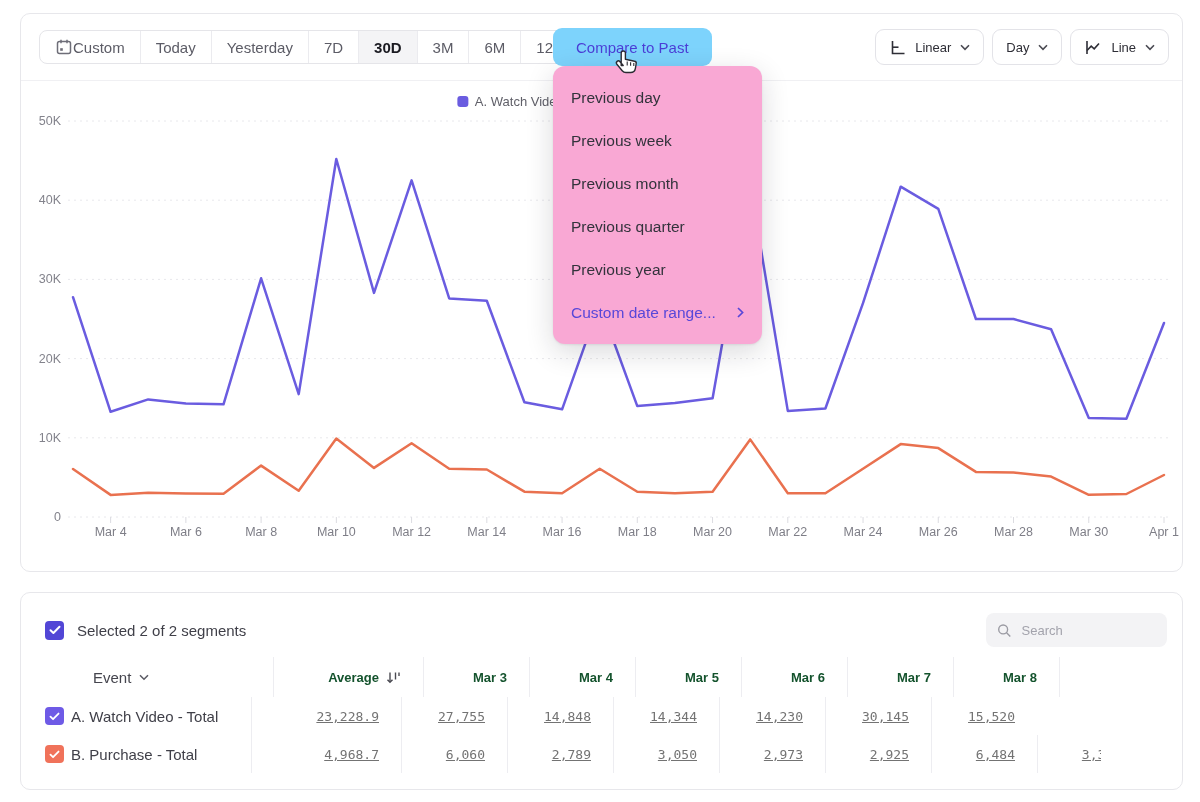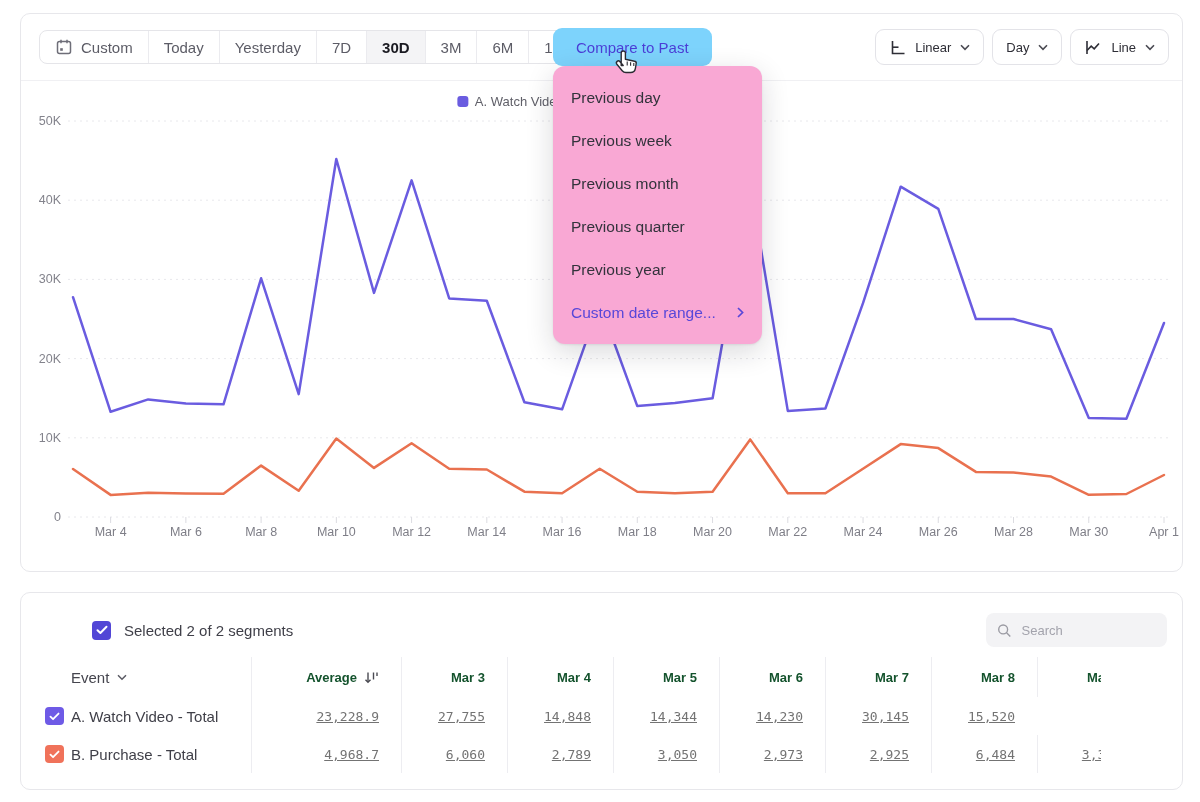--- a/index.html
+++ b/index.html
@@ -9,21 +9,21 @@
     background:#ffffff; font-family:"Liberation Sans","DejaVu Sans",sans-serif; color:#3c3c44;
   }
   .card { position:absolute; background:#fff; border:1px solid #e7e7eb; border-radius:10px; }
   #card-chart { left:20px; top:13px; width:1163px; height:559px; }
   #card-table { left:20px; top:592px; width:1163px; height:198px; }
 
   
   .toolbar { position:absolute; left:0; top:0; right:0; height:67px; border-bottom:1px solid #f0f0f3; }
   .seg { position:absolute; left:18px; top:16px; height:34px; display:flex; align-items:stretch;
          border:1px solid #e5e5e9; border-radius:8px; overflow:hidden; background:#fff; }
-  .seg-item { display:flex; align-items:center; gap:8px; padding:0 15px; font-size:15px; color:#5c5c66;
+  .seg-item { display:flex; align-items:center; padding:0 15px; font-size:15px; color:#5c5c66;
               border-left:1px solid #ebebef; cursor:pointer; white-space:nowrap; }
   .seg-item:first-child { border-left:none; }
   .seg-item.selected { background:#f4f4f6; color:#1a1a21; font-weight:700; }
   .compare-btn { position:absolute; left:532px; top:14px; height:38px; padding:0 23px; border:none;
                  border-radius:9px; font-size:15px; font-weight:500; display:flex; align-items:center;
                  font-family:inherit; cursor:pointer; }
   .right-group { position:absolute; right:13px; top:15px; display:flex; gap:8px; }
   .tool-btn { height:36px; padding:0 13px; background:#fff; border:1px solid #e3e3e8; border-radius:9px;
               display:flex; align-items:center; gap:9px; font-size:13px; font-weight:500; color:#2e2e36;
               font-family:inherit; cursor:pointer; }
@@ -40,34 +40,34 @@
   .menu { position:absolute; left:553px; top:66px; width:209px; background:#f9a8d4; border-radius:12px;
           padding:10px 0; z-index:30;
           box-shadow:0 1px 2px rgba(24,24,36,.08), 0 8px 28px rgba(24,24,36,.16); }
   .menu-item { height:43px; display:flex; align-items:center; padding:0 18px; font-size:15.5px;
                color:#33333c; cursor:pointer; }
   .menu-item.custom { justify-content:space-between; }
   .cursor-glyph { position:absolute; left:613px; top:48px; z-index:40; pointer-events:none; }
 
   
   .summary-row { position:absolute; left:24px; right:15px; top:19px; height:36px; display:flex;
-                 align-items:center; justify-content:space-between;margin-left:47px; }
+                 align-items:center; justify-content:space-between; }
   .summary-left { display:flex; align-items:center; gap:13px; font-size:15px; color:#3f3f48; }
   .checkbox { width:19px; height:19px; border-radius:4px; display:flex; align-items:center;
               justify-content:center; cursor:pointer; flex:0 0 19px; }
   .search { width:181px; height:34px; background:#f3f3f5; border-radius:8px; display:flex;
             align-items:center; gap:8px; padding:0 11px; }
   .search input { border:none; background:transparent; outline:none; font-size:13px; width:100%;
                   font-family:inherit; color:#3c3c44; }
   .search input::placeholder { color:#a3a3ac; }
 
   .table-clip { position:absolute; left:24px; top:64px; width:1056px; overflow:hidden; }
   .tbl { width:1142px; }
   .trow { display:flex; align-items:stretch; height:38px; }
-  .trow.thead { height:40px; }
+  .trow.thead { height:40px;justify-content:center; }
   .cell { display:flex; align-items:center; }
   .c-check { flex:0 0 26px; }
   .c-event { flex:0 0 180px; gap:9px; font-size:15px; color:#3f3f48; }
   .c-avg   { flex:0 0 150px; }
   .c-date  { flex:0 0 106px; }
   .c-sep   { border-left:1px solid #ededf1; }
   .c-num { justify-content:flex-end; padding-right:22px; font-family:"DejaVu Sans Mono",monospace;
            font-size:13px; color:#737373;text-decoration:underline; }
   .c-head { justify-content:flex-end; padding-right:22px; font-size:13px; font-weight:600;
             color:#14532d; font-family:"Liberation Sans",sans-serif; }

